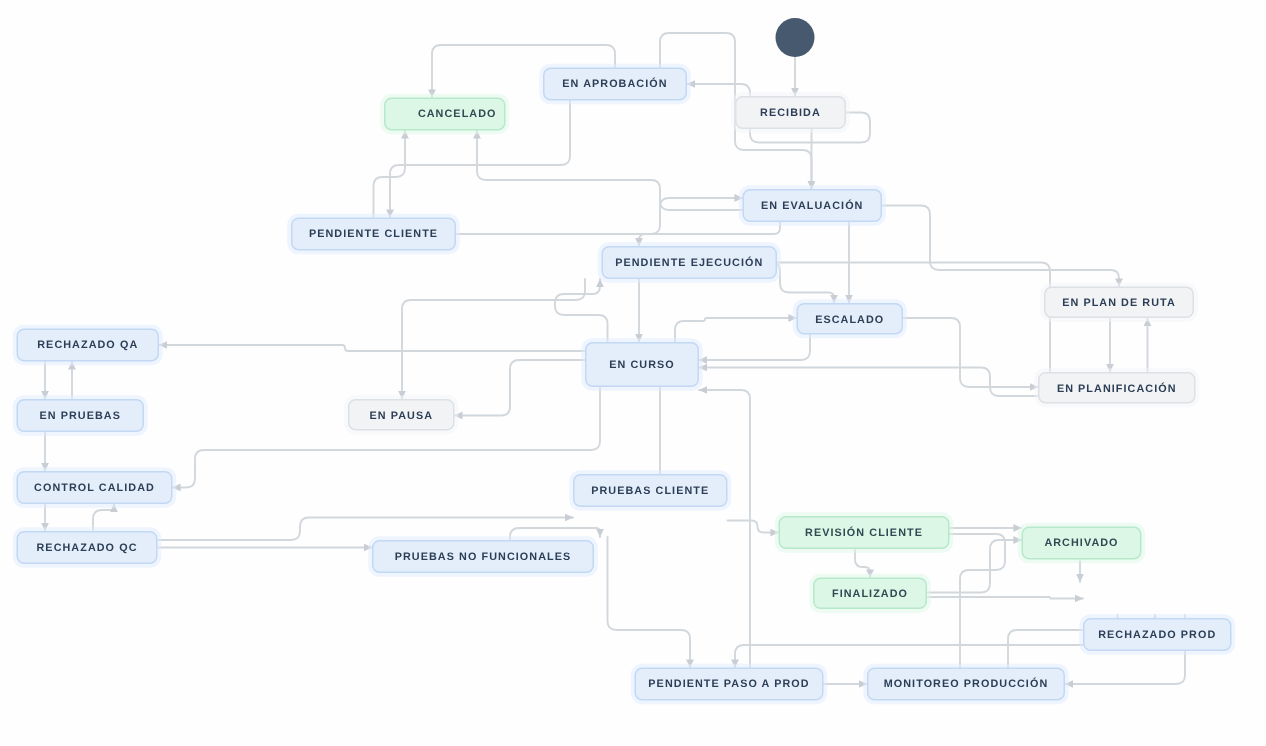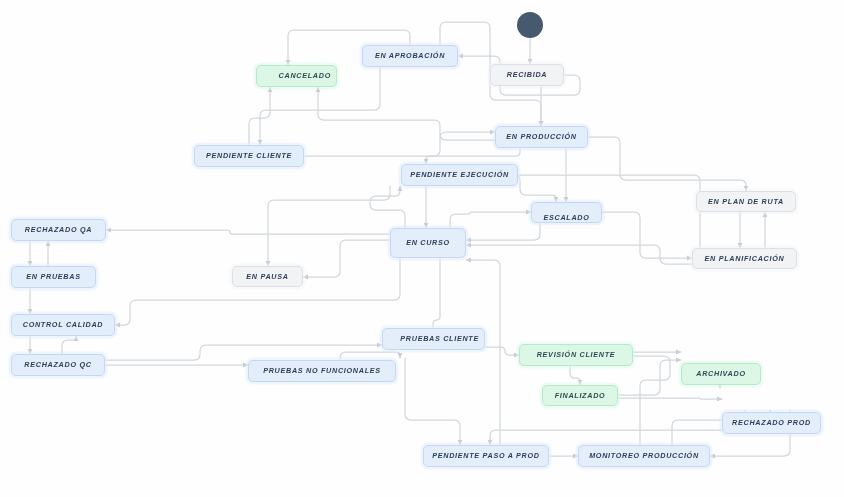--- a/index.html
+++ b/index.html
@@ -12,21 +12,21 @@
   #canvas{
     position:relative;
     width:844px;height:497px;
     background:#fefeff;
   }
   #edge-layer{
     position:absolute;left:0;top:0;width:844px;height:497px;
     pointer-events:none;
   }
   #node-layer{
-    position:absolute;left:0;top:0;width:844px;height:497px;font-style:italic;
+    position:absolute;left:0;top:0;width:844px;height:497px;
   }
   .node{
     position:absolute;
     box-sizing:border-box;
     display:flex;align-items:center;justify-content:center;
     border-radius:5px;
     border:1px solid #c8d9ef;
     background:#e4eefb;
     color:#2c3e56;
     font-size:7.2px;
@@ -130,59 +130,59 @@
   <div class="node blue" style="left: 362px; top: 45px; width: 96px; height: 22px;">
         <span>EN APROBACIÓN</span>
       </div>
       <div class="node green" style="left: 256px; top: 65px; width: 81px; height: 22px; justify-content: flex-end;">
         <span>CANCELADO</span>
       </div>
       <div class="node grey" style="left: 490px; top: 64px; width: 74px; height: 22px;">
         <span>RECIBIDA</span>
       </div>
       <div class="node blue" style="left: 495px; top: 126px; width: 93px; height: 22px;">
-        <span>EN PRODUCCIÓN</span>
+        <span>EN EVALUACIÓN</span>
       </div>
       <div class="node blue" style="left: 194px; top: 145px; width: 110px; height: 22px;">
         <span>PENDIENTE CLIENTE</span>
       </div>
       <div class="node blue" style="left: 367px; top: 164px; width: 117px; height: 22px; margin-left: 34px;">
         <span>PENDIENTE EJECUCIÓN</span>
       </div>
       <div class="node grey" style="left: 696px; top: 191px; width: 100px; height: 21px;">
         <span>EN PLAN DE RUTA</span>
       </div>
-      <div class="node blue" style="left: 531px; top: 202px; width: 71px; height: 21px; align-items: flex-end;">
+      <div class="node blue" style="left: 531px; top: 202px; width: 71px; height: 21px;">
         <span>ESCALADO</span>
       </div>
       <div class="node blue" style="left: 11px; top: 219px; width: 95px; height: 22px;">
         <span>RECHAZADO QA</span>
       </div>
       <div class="node blue" style="left: 390px; top: 228px; width: 76px; height: 30px;">
         <span>EN CURSO</span>
       </div>
       <div class="node grey" style="left: 692px; top: 248px; width: 105px; height: 21px;">
         <span>EN PLANIFICACIÓN</span>
       </div>
       <div class="node blue" style="left: 11px; top: 266px; width: 85px; height: 22px;">
         <span>EN PRUEBAS</span>
       </div>
       <div class="node grey" style="left: 232px; top: 266px; width: 71px; height: 21px;">
         <span>EN PAUSA</span>
       </div>
       <div class="node blue" style="left: 11px; top: 314px; width: 104px; height: 22px;">
         <span>CONTROL CALIDAD</span>
       </div>
-      <div class="node blue" style="left: 382px; top: 328px; width: 103px; height: 22px; justify-content: flex-end;">
+      <div class="node blue" style="left: 382px; top: 316px; width: 103px; height: 22px;">
         <span>PRUEBAS CLIENTE</span>
       </div>
       <div class="node green" style="left: 519px; top: 344px; width: 114px; height: 22px;">
         <span>REVISIÓN CLIENTE</span>
       </div>
-      <div class="node green" style="left: 681px; top: 351px; width: 80px; height: 22px; margin-top: 12px;">
+      <div class="node green" style="left: 681px; top: 351px; width: 80px; height: 22px;">
         <span>ARCHIVADO</span>
       </div>
       <div class="node blue" style="left: 11px; top: 354px; width: 94px; height: 22px;">
         <span>RECHAZADO QC</span>
       </div>
       <div class="node blue" style="left: 248px; top: 360px; width: 148px; height: 22px;">
         <span>PRUEBAS NO FUNCIONALES</span>
       </div>
       <div class="node green" style="left: 542px; top: 385px; width: 76px; height: 21px;">
         <span>FINALIZADO</span>

